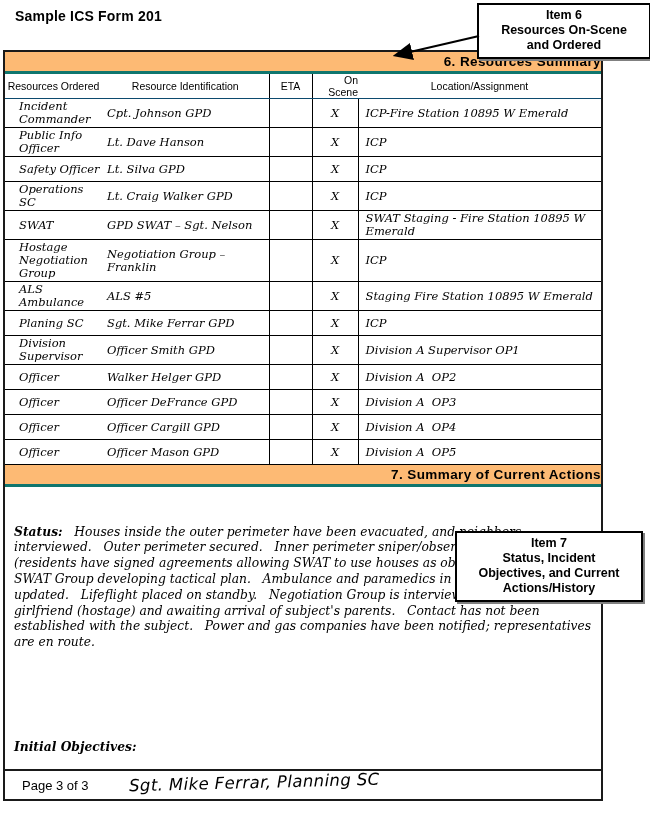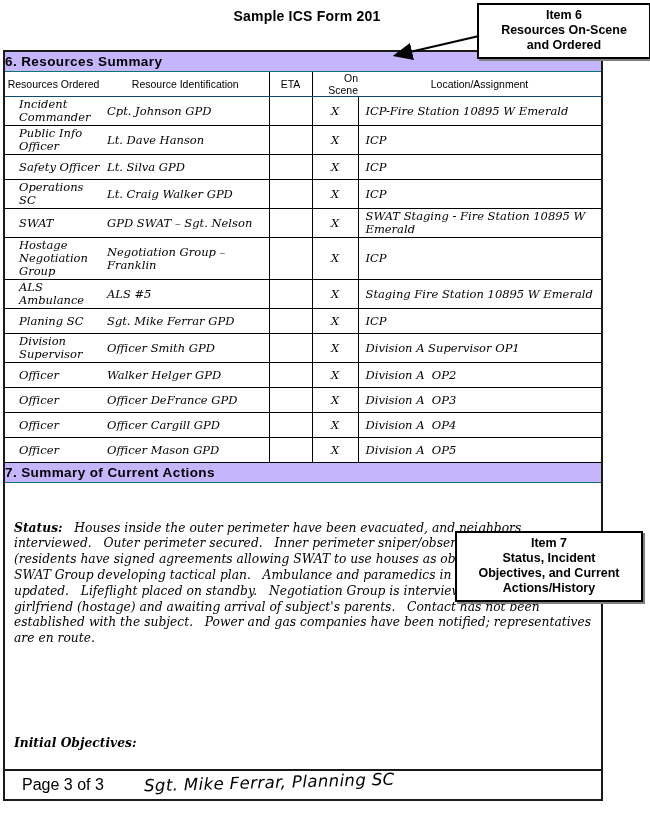--- a/index.html
+++ b/index.html
@@ -2,31 +2,31 @@
 <html><head>
 <meta charset="utf-8">
 <style>
   html,body{margin:0;padding:0;}
   body{
     width:650px;height:820px;position:relative;background:#fff;
     font-family:"Liberation Sans","DejaVu Sans",sans-serif;color:#000;
     overflow:hidden;
   }
   .doc-title{
-    position:absolute;top:8px;left:7px;width:600px;text-align:center;
+    position:absolute;top:8px;left:15px;width:600px;
     font-weight:bold;font-size:14px;letter-spacing:.2px;
   }
   .main-box{
     position:absolute;left:3px;top:50px;width:600px;height:751px;
     border:2px solid #1a1a1a;box-sizing:border-box;background:#fff;
     display:flex;flex-direction:column;
   }
   .section-bar{
-    background:#c4b5fd;border-bottom:1px solid #0f766e;
-    text-align:left;font-weight:bold;font-size:13.5px;line-height:19px;
+    background:#fdba74;border-bottom:3px solid #0f766e;
+    text-align:right;font-weight:bold;font-size:13.5px;line-height:19px;
     height:19px;flex:0 0 auto;letter-spacing:.4px;
   }
   table.res{width:100%;border-collapse:collapse;table-layout:fixed;flex:0 0 auto;}
   table.res th{
     font-weight:normal;font-size:10.5px;height:24px;
     border-bottom:1px solid #0c4a6e;text-align:center;padding:0;
   }
   table.res th.eta{border-left:1px solid #000;border-right:1px solid #000;}
   table.res th.onscene{text-align:right;padding-left:4px;}
   table.res td{
@@ -44,21 +44,21 @@
     flex:1 1 auto;overflow:hidden;padding:5px 9px 0 9px;
     font-family:"DejaVu Serif","Liberation Serif",serif;font-style:italic;
     font-size:12.3px;line-height:15.8px;white-space:pre-wrap;
   }
   .actions .lbl{font-weight:bold;}
   .para{margin:0 0 9px 0;}
   .footer{
     flex:0 0 28px;border-top:2px solid #1a1a1a;display:flex;align-items:center;
     background:#fff;
   }
-  .page-num{font-size:16px;margin-left:17px;text-align:center;}
+  .page-num{font-size:13px;margin-left:17px;text-align:center;}
   .signature{
     font-family:"DejaVu Sans",sans-serif;font-style:italic;font-size:16.5px;
     margin-left:40px;transform:rotate(-1.5deg);letter-spacing:.4px;margin-top:-6px;
   }
   .callout{
     position:absolute;background:#fff;border:2px solid #000;
     box-shadow:2px 2px 0 #808080;padding:3px 6px 4px 6px;
     font-weight:bold;font-size:12.5px;line-height:15px;z-index:5;text-align:center;
   }
   .callout-item6{left:477px;top:3px;width:158px;}

